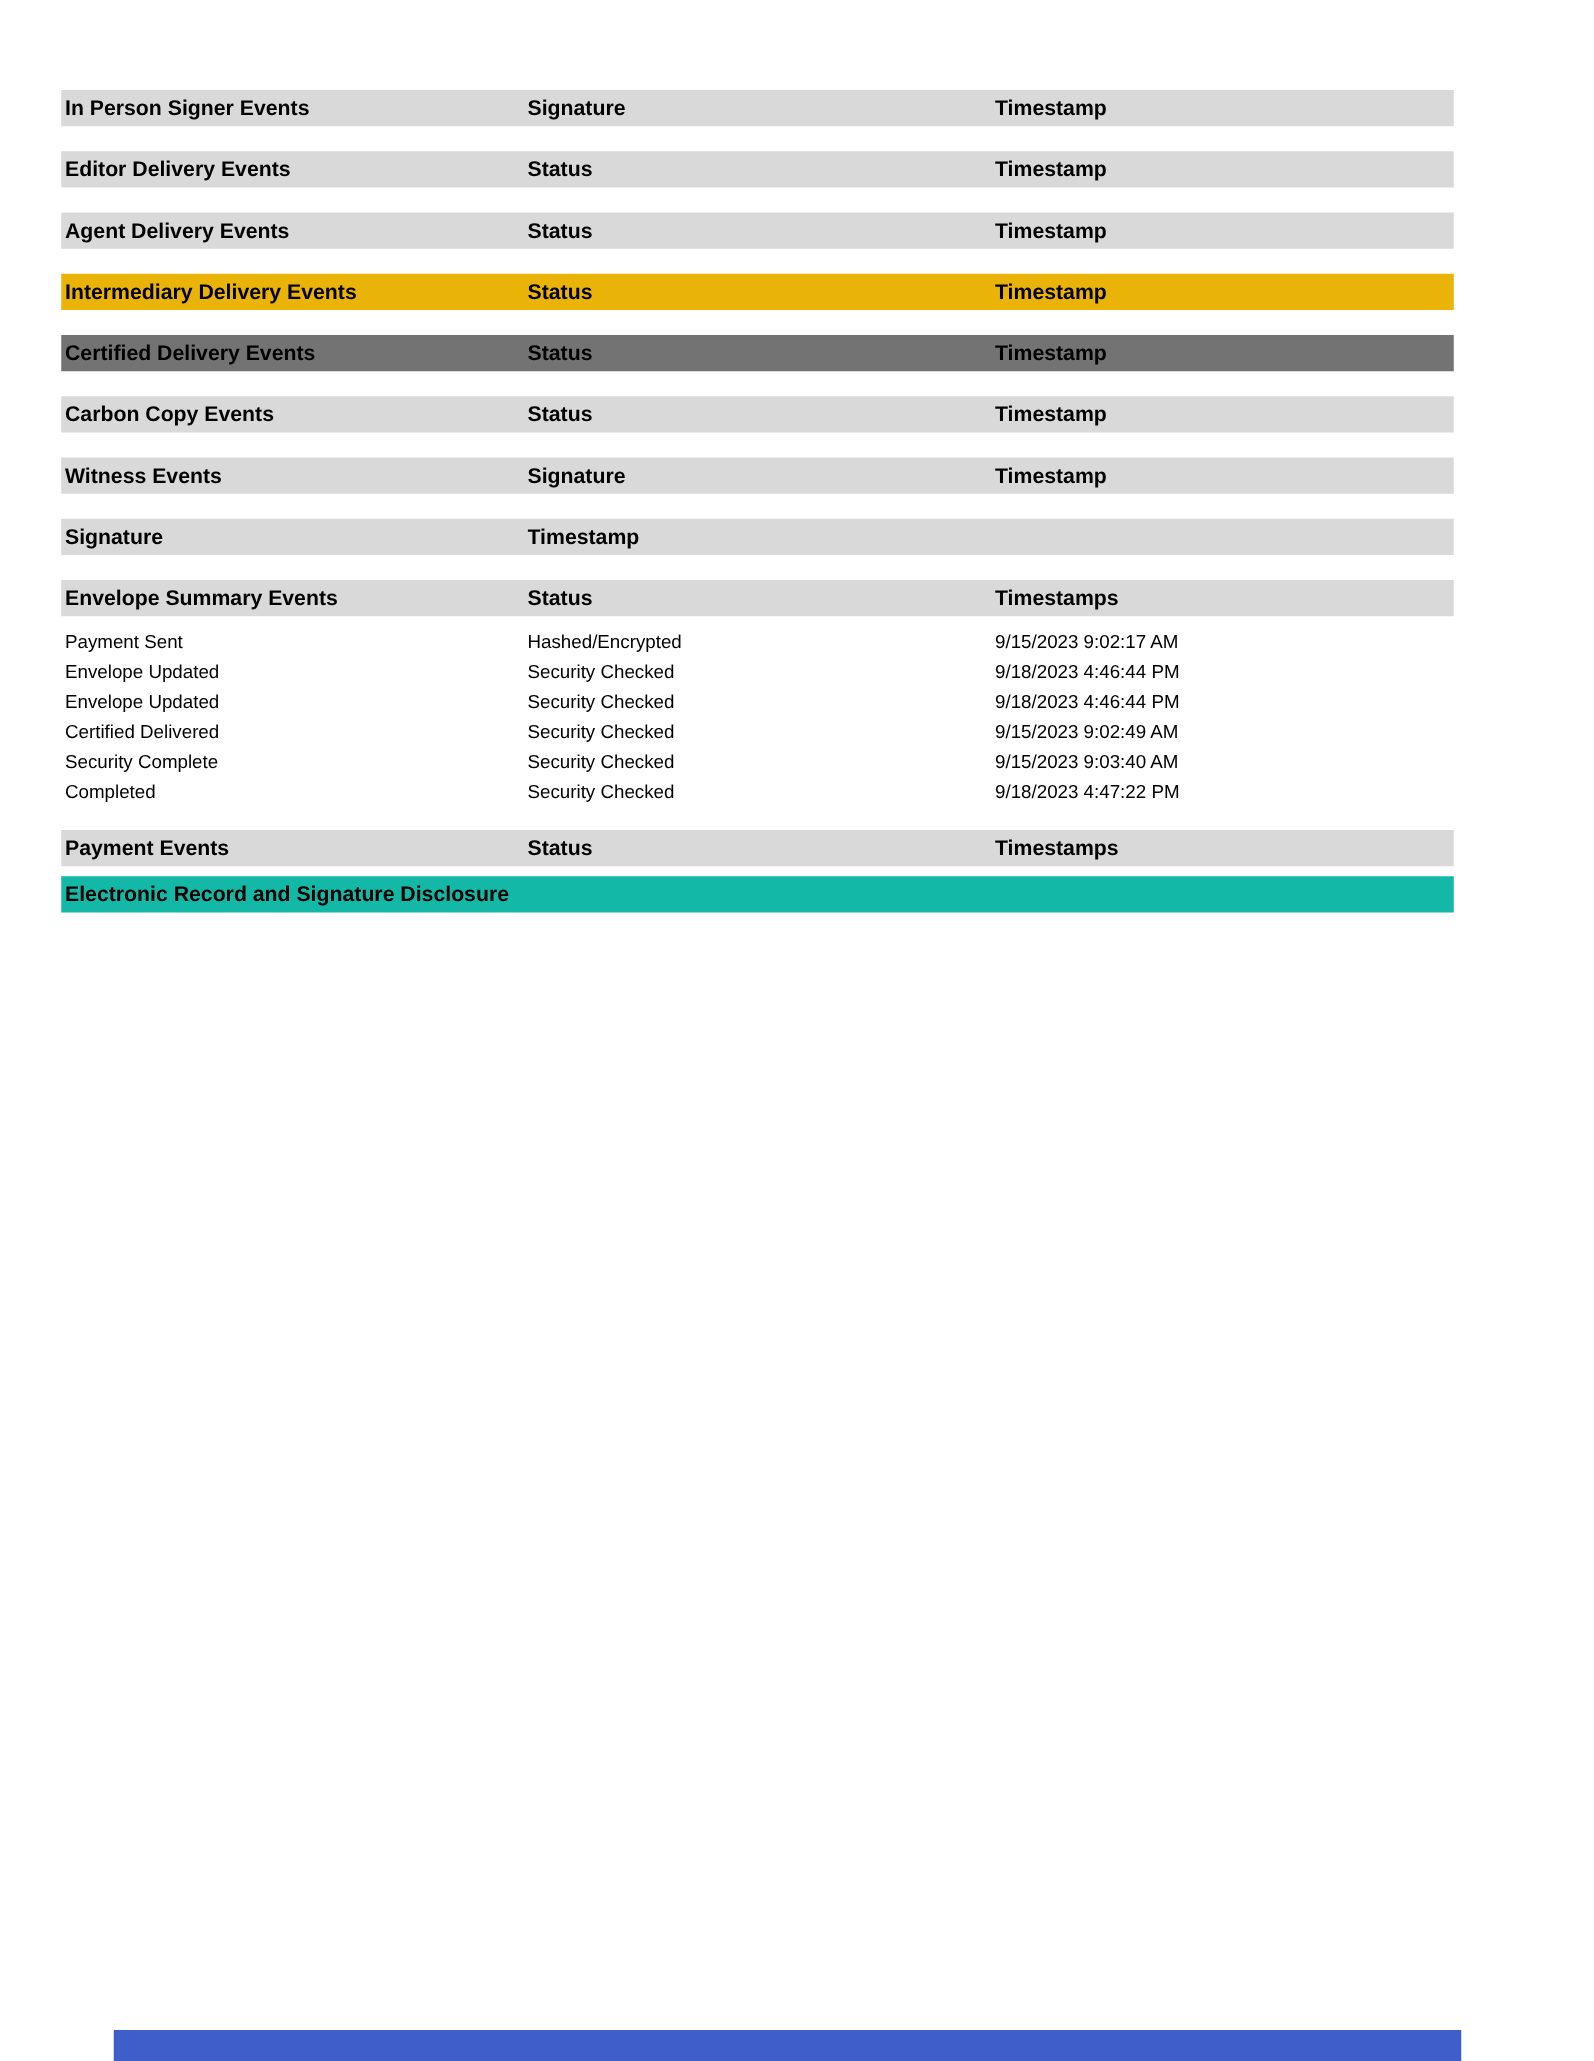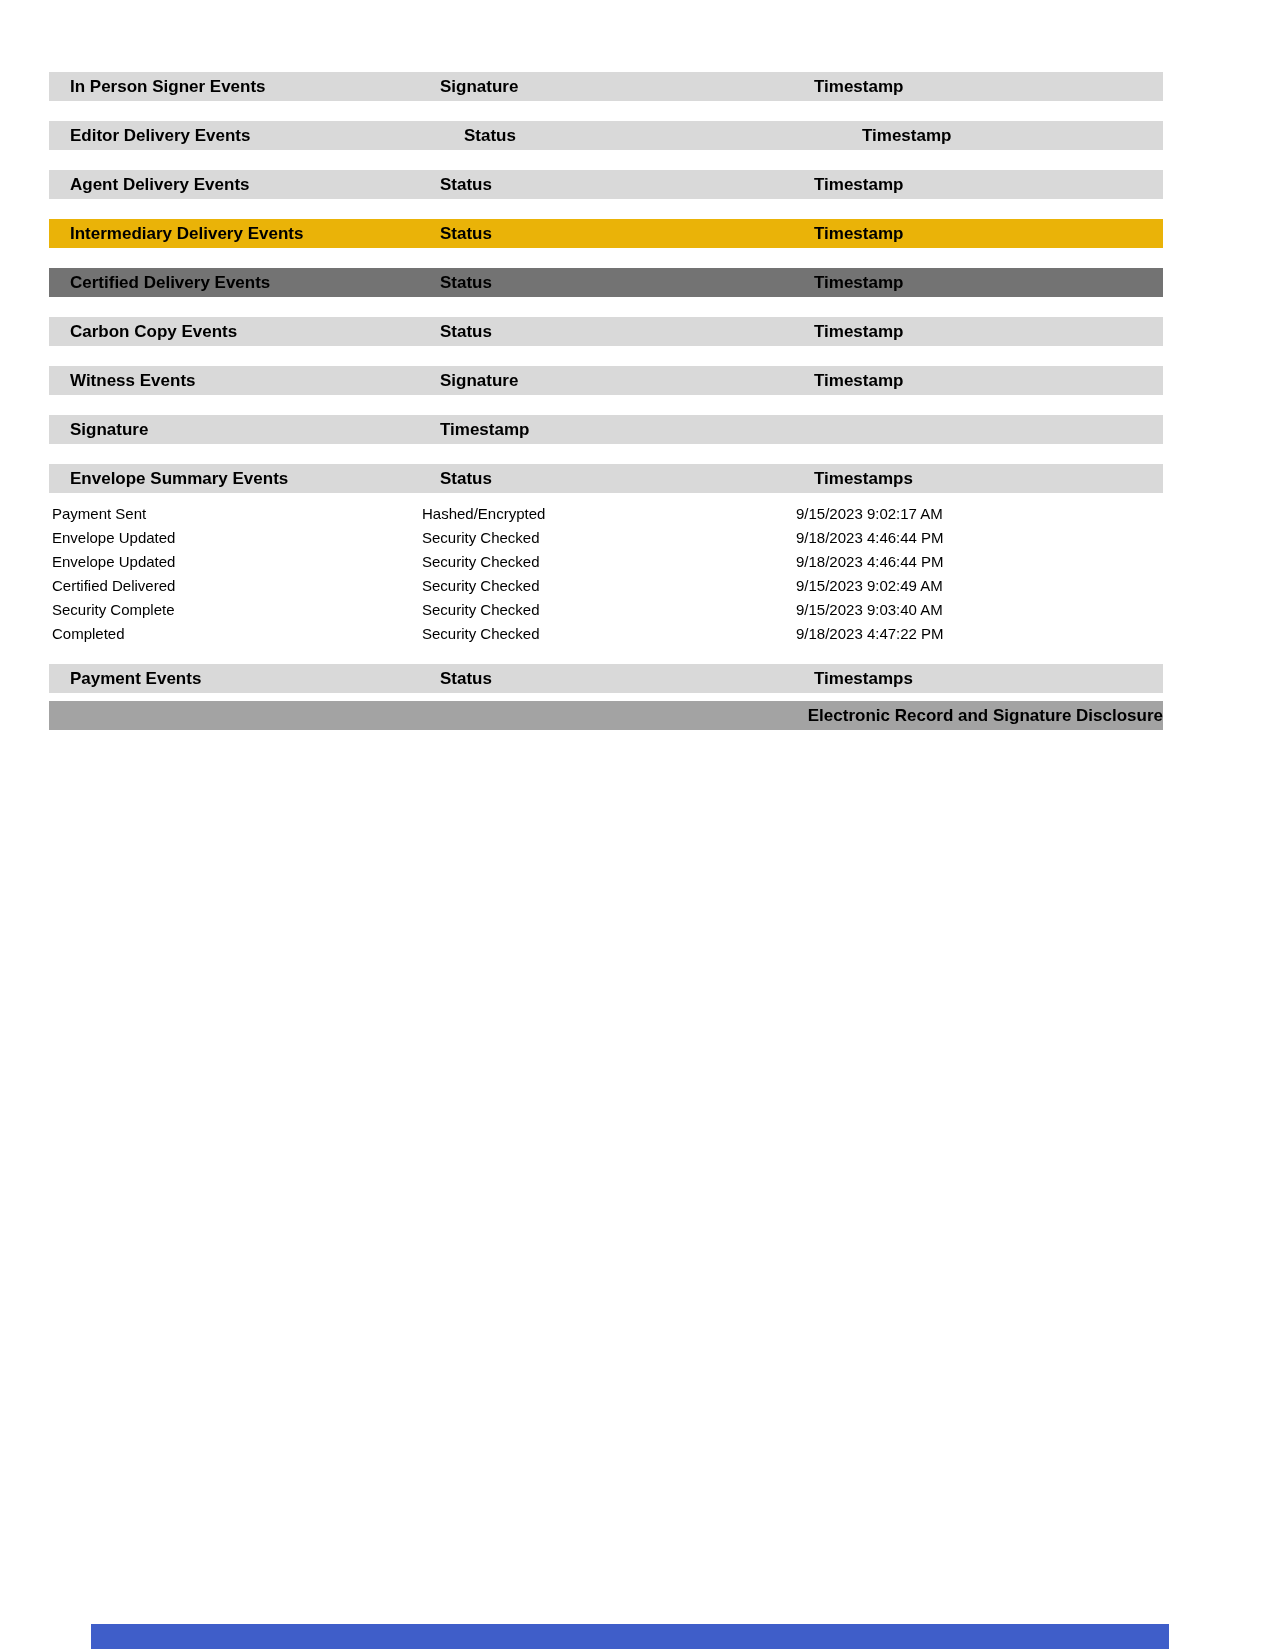--- a/index.html
+++ b/index.html
@@ -23,21 +23,21 @@
     width: 1114px;
   }
   .section { margin-bottom: 20px; }
   .section.tight { margin-bottom: 11px; }
   .header-bar {
     background: #d9d9d9;
     height: 29px;
     line-height: 29px;
     display: grid;
     grid-template-columns: 370px 374px 1fr;
-    padding-left: 21px;
+    padding-left: 3px;
     box-sizing: border-box;
   }
   .header-bar .h {
     font-weight: bold;
     font-size: 17px;
     white-space: nowrap;
     overflow: hidden;
   }
   .rows {
     padding: 9px 0 7px 3px;
@@ -75,21 +75,21 @@
 
     <div class="section">
       <div class="header-bar" style="background: rgb(217, 217, 217);">
         <span class="h">In Person Signer Events</span>
         <span class="h">Signature</span>
         <span class="h">Timestamp</span>
       </div>
     </div>
 
     <div class="section">
-      <div class="header-bar" style="background: rgb(217, 217, 217); gap: 24px;">
+      <div class="header-bar" style="background: rgb(217, 217, 217);">
         <span class="h">Editor Delivery Events</span>
         <span class="h">Status</span>
         <span class="h">Timestamp</span>
       </div>
     </div>
 
     <div class="section">
       <div class="header-bar" style="background: rgb(217, 217, 217);">
         <span class="h">Agent Delivery Events</span>
         <span class="h">Status</span>
@@ -177,18 +177,18 @@
     </div>
 
     <div class="section" style="margin-bottom: 8px;">
       <div class="header-bar" style="background: rgb(217, 217, 217);">
         <span class="h">Payment Events</span>
         <span class="h">Status</span>
         <span class="h">Timestamps</span>
       </div>
     </div>
 
-    <div class="full-bar" style="background: #a3a3a3; text-align: right;">Electronic Record and Signature Disclosure</div>
+    <div class="full-bar" style="background: #14b8a6;">Electronic Record and Signature Disclosure</div>
 
   </div>
 
   <div class="bottom-blue-bar" style="background: rgb(63, 94, 201);"></div>
 </div>
 
 </body></html>

